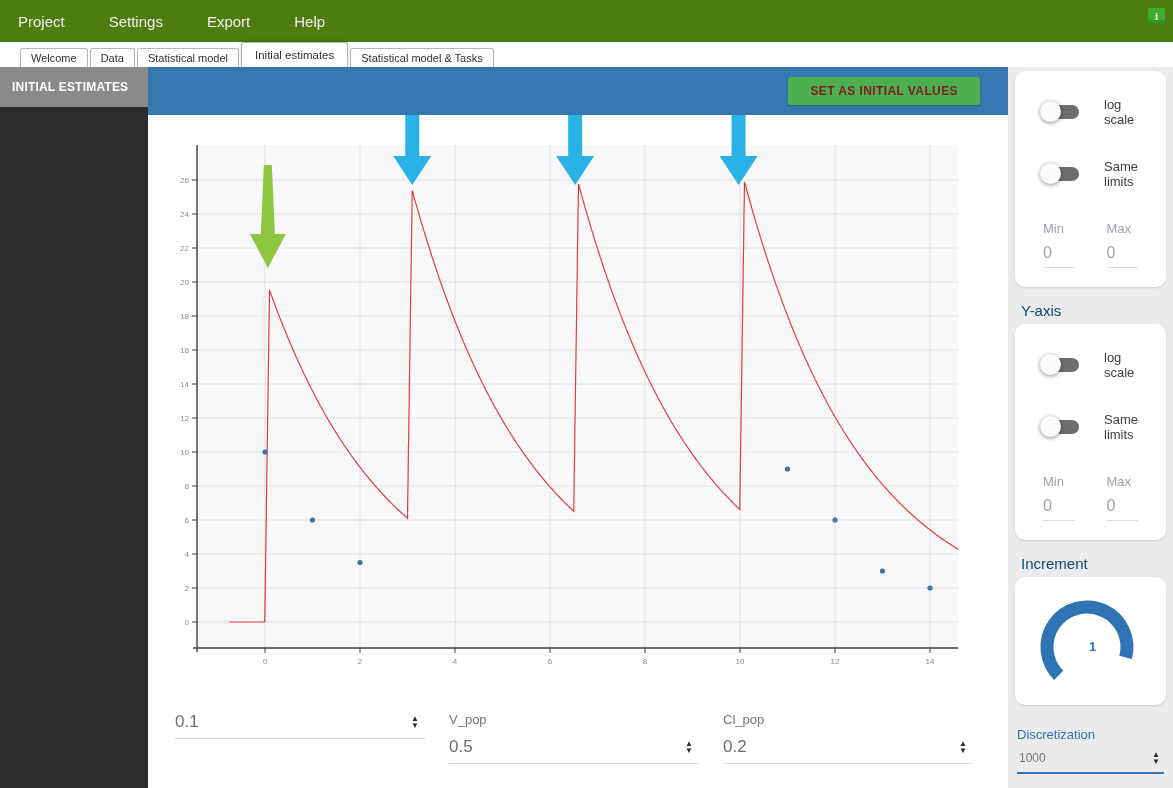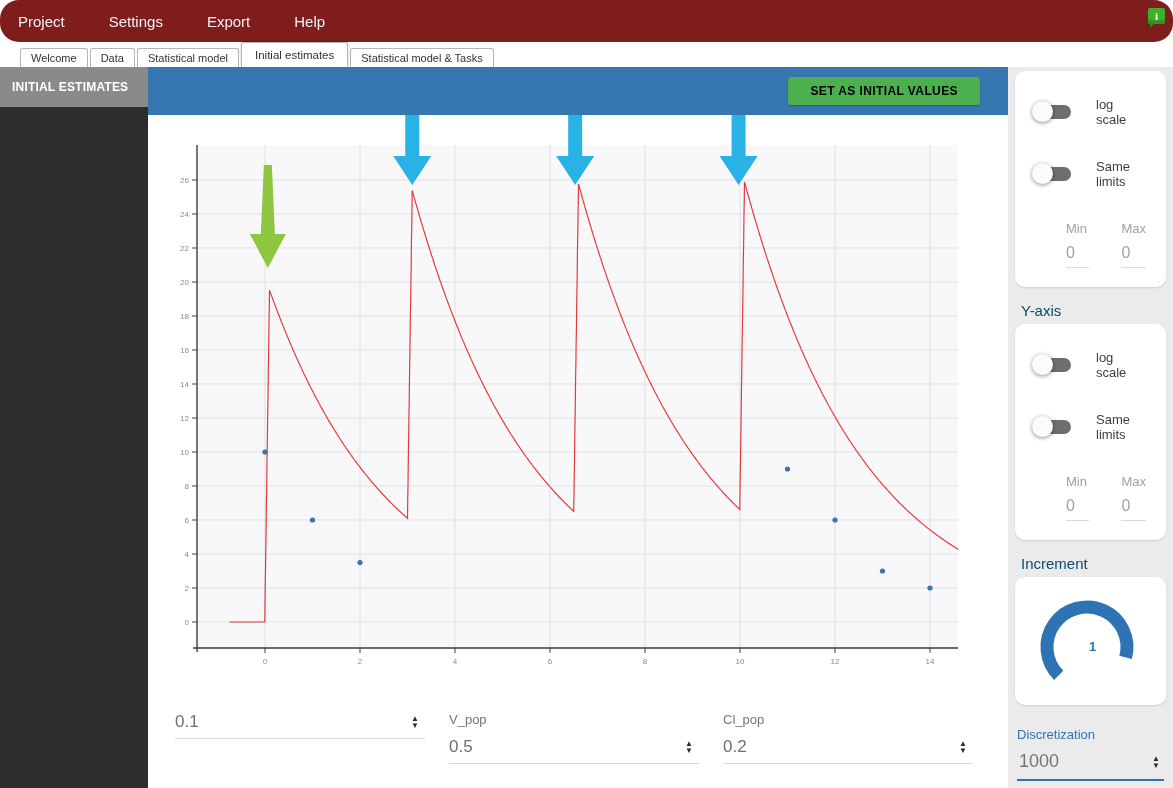--- a/index.html
+++ b/index.html
@@ -1,21 +1,21 @@
 <!DOCTYPE html>
 <html><head>
 <meta charset="utf-8">
 <style>
   * { margin:0; padding:0; box-sizing:border-box; }
   html,body { width:1173px; height:788px; overflow:hidden; }
   body { font-family:"Liberation Sans", sans-serif; background:#fff; }
   .app { width:1173px; height:788px; display:flex; flex-direction:column; }
 
   
-  .menubar { height:42px; background:#7f1d1d; display:flex; align-items:center; padding-left:18px; position:relative; flex:0 0 42px;border-radius:19px; }
+  .menubar { height:42px; background:#4d7c0f; display:flex; align-items:center; padding-left:18px; position:relative; flex:0 0 42px; }
   .menu-item { color:#f2f2f2; font-size:15px; margin-right:44px; cursor:default; }
   .info-badge { position:absolute; right:8px; top:8px; width:17px; height:16px; background:#3fae2a; color:#fff;
     font-size:11px; font-weight:bold; font-family:"Liberation Serif", serif; text-align:center; line-height:16px;
     border-radius:2px; box-shadow:inset 0 -4px 0 rgba(0,0,0,.15); }
   .info-badge::after { content:""; position:absolute; left:2px; bottom:-4px; border:3px solid transparent; border-top-color:#2e8b1f; border-left-color:#2e8b1f; width:0; height:0; }
 
   
   .tabbar { height:25px; background:#fff; display:flex; align-items:flex-end; padding-left:20px; flex:0 0 25px; }
   .tab { background:#fff; border:1px solid #b5b5b5; border-bottom:none; border-radius:3px 3px 0 0;
     font-size:11px; color:#333; height:19px; line-height:18px; padding:0 10px; margin-right:2px; white-space:nowrap; cursor:pointer; }
@@ -25,51 +25,51 @@
   .bodyrow { flex:1; display:flex; min-height:0; }
 
   
   .sidebar { width:148px; flex:0 0 148px; background:#2d2d2d; }
   .side-item { color:#fff; font-size:12px; font-weight:bold; letter-spacing:.2px; padding:12px 12px; background:#8a8a8a; margin-bottom:5px; cursor:pointer; line-height:1.35; }
   .side-item.active { background:#3b79b3; }
 
   
   .main { width:860px; flex:0 0 860px; display:flex; flex-direction:column; background:#fff; }
   .main-header { height:48px; flex:0 0 48px; background:#3777b1; display:flex; align-items:center; justify-content:flex-end; padding-right:28px; }
-  .green-btn { background:#4caf50; color:#000000; border:none; border-radius:3px; font-family:"Liberation Sans", sans-serif;
+  .green-btn { background:#4caf50; color:#7f1d1d; border:none; border-radius:3px; font-family:"Liberation Sans", sans-serif;
     font-size:12px; font-weight:bold; letter-spacing:.4px; padding:7px 22px; cursor:pointer; box-shadow:0 1px 2px rgba(0,0,0,.25);text-align:right; }
   .chart-wrap { height:573px; flex:0 0 573px; background:#fff; }
 
   
   .param-row { flex:1; background:#fff; display:flex; padding:24px 0 0 27px; }
   .param { width:274px; margin-right:0; }
   .plabel { font-size:13px; color:#757575; margin-bottom:10px; }
   .pfield { display:flex; align-items:center; justify-content:space-between; border-bottom:1px solid #d9d9d9; padding:0 6px 6px 0; width:250px; }
   .pvalue { font-size:17px; color:#6f6f6f; }
   .stepper { display:flex; flex-direction:column; align-items:center; font-size:8px; line-height:7px; color:#2b2b2b; cursor:pointer; user-select:none; }
 
   
   .rightpanel { flex:1; background:#ebebeb; padding-top:4px; overflow:hidden; }
   .card { background:#fff; border-radius:10px; margin:0 7px; box-shadow:0 1px 2px rgba(0,0,0,.13); }
-  .axis-card { padding:26px 20px 16px; height:216px; }
+  .axis-card { padding:26px 28px 16px; height:216px; }
   .toggle-row { display:flex; align-items:center; margin-bottom:32px; }
   .toggle { width:36px; height:14px; background:#6e6e6e; border-radius:8px; position:relative; flex:0 0 36px; cursor:pointer; }
   .knob { width:21px; height:21px; border-radius:50%; background:#fbfbfb; position:absolute; left:-3px; top:-4px; box-shadow:0 1px 4px rgba(0,0,0,.45); }
   .toggle-label { margin-left:25px; font-size:13px; color:#3e3e3e; }
-  .minmax { display:flex; gap:32px; margin-top:6px;margin-left:31px; }
+  .minmax { display:flex; gap:32px; margin-top:6px; }
   .mm { flex:1; }
   .mm-label { font-size:13px; color:#9da2a8; margin-bottom:8px; }
   .mm-value { font-size:16px; color:#9da2a8; border-bottom:1px solid #dcdcdc; padding-bottom:5px; }
   .panel-heading { font-size:15px; color:#0c4a6e; font-weight:normal; margin:15px 0 5px 13px; }
   .gauge-card { height:128px; position:relative; padding:6px 0 0 6px; }
   .gauge-value { position:absolute; left:74px; top:62px; color:#2e74b5; font-size:13px; font-weight:bold; }
   .disc-block { margin:22px 9px 0; }
   .disc-label { color:#2e74b5; font-size:13px; margin-bottom:9px; }
   .disc-field { display:flex; align-items:center; justify-content:space-between; border-bottom:2px solid #2e74b5; padding:0 4px 7px 2px; }
-  .disc-value { font-size:18px; color:#757575; }
+  .disc-value { font-size:12px; color:#757575; }
 
   svg text { font-family:"Liberation Sans", sans-serif; }
 </style>
 </head>
 <body>
 
 <div class="app">
 
   <header class="menubar">
     <nav class="menu-items" id="menu" style="display:flex;">

